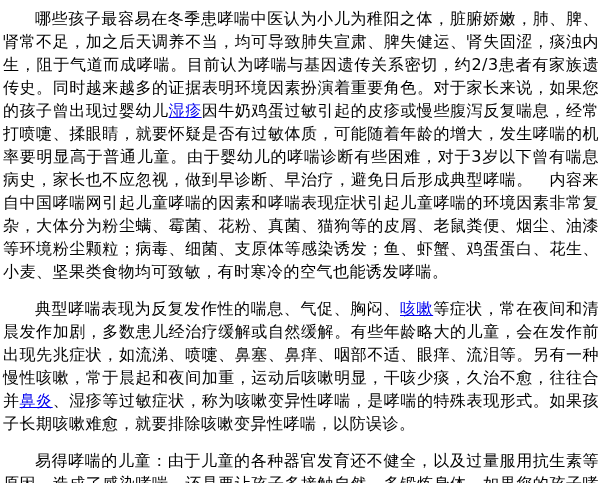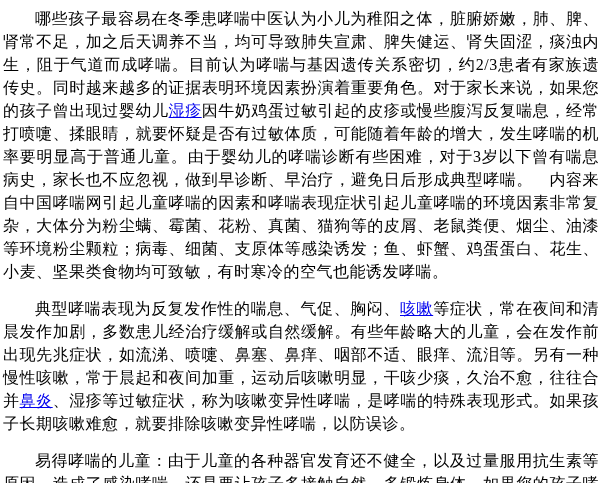--- a/index.html
+++ b/index.html
@@ -17,21 +17,20 @@
   .article {
     padding: 7px 3px 0 3px;
     font-size: 16px;
     line-height: 23px;
     text-align: justify;
     letter-spacing: 0.5px;
   }
   .para {
     margin: 0 0 14px 0;
     text-indent: 2em;
-    font-family: Liberation Serif, serif;
   }
   .kw-link {
     color: #0000ee;
     text-decoration: underline;
     cursor: pointer;
   }
 </style>
 </head>
 <body style="background: rgb(255, 255, 255); color: rgb(0, 0, 0);">
 

